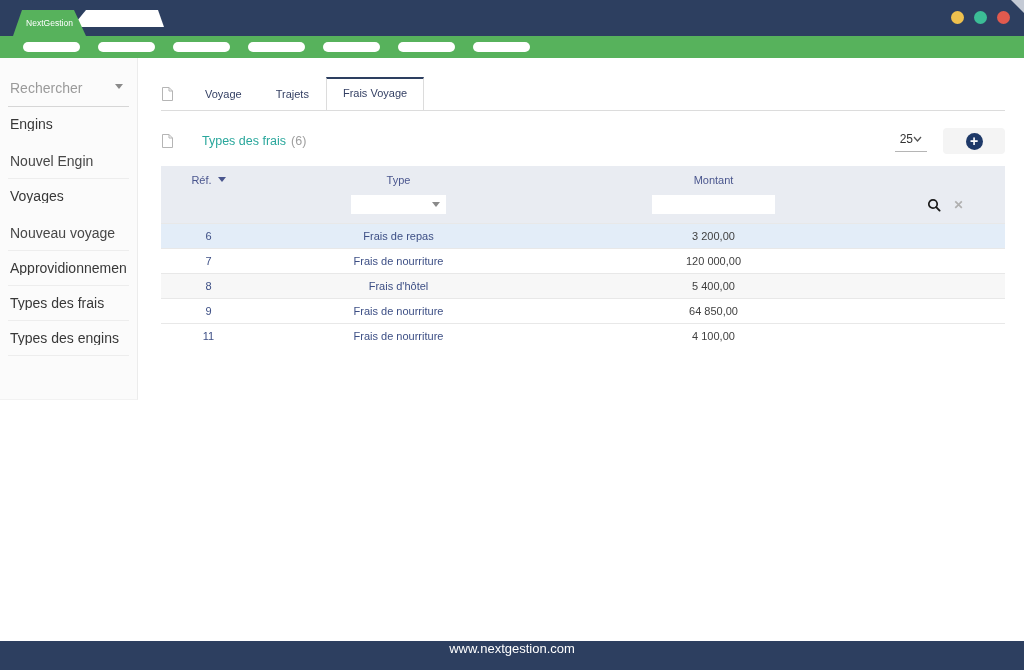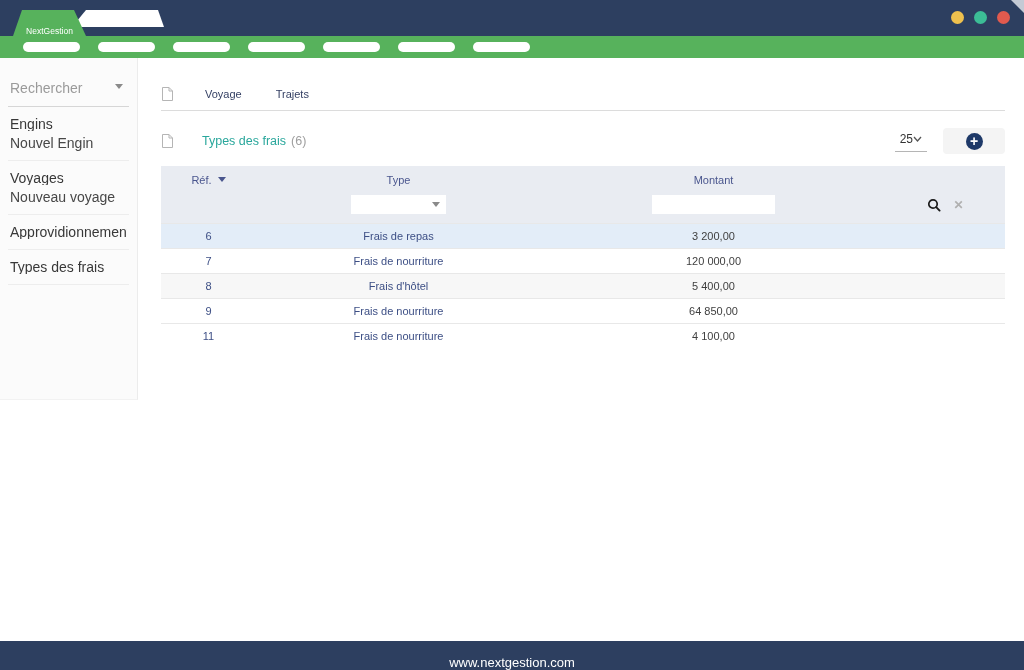--- a/index.html
+++ b/index.html
@@ -3,41 +3,41 @@
 <meta charset="utf-8">
 <style>
   *{box-sizing:border-box;margin:0;padding:0}
   html,body{width:1024px;height:670px}
   body{font-family:"Liberation Sans",sans-serif;position:relative;background:#fff;overflow:hidden}
 
   
   .topbar{position:absolute;left:0;top:0;width:100%;height:36px;background:#2d3f60;z-index:5}
   .brand-tab{position:absolute;left:13px;bottom:0;width:73px;height:26px;background:#57b25c;
     clip-path:polygon(9px 0,calc(100% - 12px) 0,100% 100%,0 100%);
-    display:flex;align-items:flex-end;justify-content:center;color:#fff;font-size:8.5px}
+    display:flex;align-items:center;justify-content:center;color:#fff;font-size:8.5px}
   .blank-tab{position:absolute;left:72px;top:10px;width:92px;height:17px;background:#fff;
     clip-path:polygon(14px 0,calc(100% - 6px) 0,100% 100%,0 100%)}
   .corner-fold{position:absolute;right:0;top:0;width:0;height:0;
     border-left:13px solid transparent;border-top:13px solid #dfe3ea;opacity:.85}
   .window-dots{position:absolute;right:14px;top:11px;display:flex;gap:10px}
   .dot{width:13px;height:13px;border-radius:50%;display:inline-block;cursor:pointer}
 
   
   .greenbar{position:absolute;left:0;top:36px;width:100%;height:22px;background:#57b25c;z-index:4}
   .pill{position:absolute;top:6px;height:10px;width:57px;background:#fff;border-radius:5px;cursor:pointer}
 
   
   .sidebar{position:absolute;left:0;top:58px;width:138px;height:342px;background:#fbfbfb;
     border-right:1px solid #ececec;border-bottom:1px solid #f2f2f2;padding:22px 8px 0;font-size:14px}
   .side-search{position:relative;border-bottom:1px solid #d6d6d6;padding:0 2px 10px;color:#9a9a9a;cursor:pointer}
   .side-caret{position:absolute;right:6px;top:4px;width:0;height:0;
     border:4px solid transparent;border-top:5px solid #8a8a8a}
   .side-group{border-bottom:1px solid #ededed;padding:10px 2px}
   .side-title{font-weight:normal;color:#383838;line-height:14px;cursor:pointer;white-space:nowrap;overflow:hidden}
-  .side-link{margin-top:5px;color:#474747;line-height:14px;cursor:pointer}
+  .side-link{margin-top:23px;color:#474747;line-height:14px;cursor:pointer}
 
   
   .content{position:absolute;left:139px;top:58px;right:0;bottom:29px;background:#fff;padding:0 19px 0 22px}
   .tabbar{margin-top:20px;height:33px;border-bottom:1px solid #dcdcdc;display:flex;align-items:flex-end}
   .tab-icon{align-self:center;margin-right:14px;display:flex}
   .tabs{display:flex}
   .tab{font-size:11px;color:#333f63;padding:0 16px;line-height:32px;height:33px;cursor:pointer;
     border:1px solid transparent;border-bottom:none}
   .tab.active{background:#fff;border:1px solid #dcdcdc;border-top:2px solid #2d3f60;line-height:29px;
     margin-bottom:-1px;height:34px}
@@ -73,21 +73,21 @@
   .icon-clear::before{content:"\2715"}
   tbody td{height:25px;text-align:center;border-top:1px solid #e8e8e8;vertical-align:middle}
   td.cell-ref,td.cell-type{color:#3d4f85}
   td.cell-montant{color:#3f3f3f}
   tr.hl{background:#e3edf8}
   tr.stripe{background:#f7f7f7}
   tbody tr{cursor:pointer}
 
   
   .footer{position:absolute;left:0;bottom:0;width:100%;height:29px;background:#2d3f60;
-    display:flex;align-items:flex-end;justify-content:center;color:#fff;font-size:13px}
+    display:flex;align-items:flex-start;justify-content:center;color:#fff;font-size:13px}
 </style>
 </head>
 <body>
 
 <header class="topbar">
   <div class="blank-tab"></div>
   <div class="brand-tab">
     <span>NextGestion</span>
   </div>
   <span class="corner-fold"></span>
@@ -120,35 +120,39 @@
       </div>
       <div class="side-group">
         <div class="side-title">Voyages</div>
         <div class="side-link">Nouveau voyage</div>
       </div>
       <div class="side-group">
         <div class="side-title">Approvidionnement En ...</div>
       </div>
       <div class="side-group">
         <div class="side-title">Types des frais</div>
+      </div>
+      <div class="side-group">
+        <div class="side-title">Types des engins</div>
       </div>
     </div>
 </aside>
 
 <main class="content">
   <div class="tabbar">
     <span class="tab-icon">
       <svg width="13" height="16" viewBox="0 0 13 16">
           <path d="M1.5 1.5 h6.5 l3.5 3.5 v9.5 h-10 z" fill="none" stroke="#b5b5b5" stroke-width="1"></path>
           <path d="M8 1.5 v3.5 h3.5" fill="none" stroke="#b5b5b5" stroke-width="1"></path>
         </svg>
     </span>
     <div class="tabs" id="tabs">
         <div class="tab">Voyage</div>
         <div class="tab">Trajets</div>
+        <div class="tab active">Frais Voyage</div>
       </div>
   </div>
 
   <div class="section-head">
     <span class="tab-icon">
       <svg width="13" height="16" viewBox="0 0 13 16">
           <path d="M1.5 1.5 h6.5 l3.5 3.5 v9.5 h-10 z" fill="none" stroke="#b5b5b5" stroke-width="1"></path>
           <path d="M8 1.5 v3.5 h3.5" fill="none" stroke="#b5b5b5" stroke-width="1"></path>
         </svg>
     </span>

